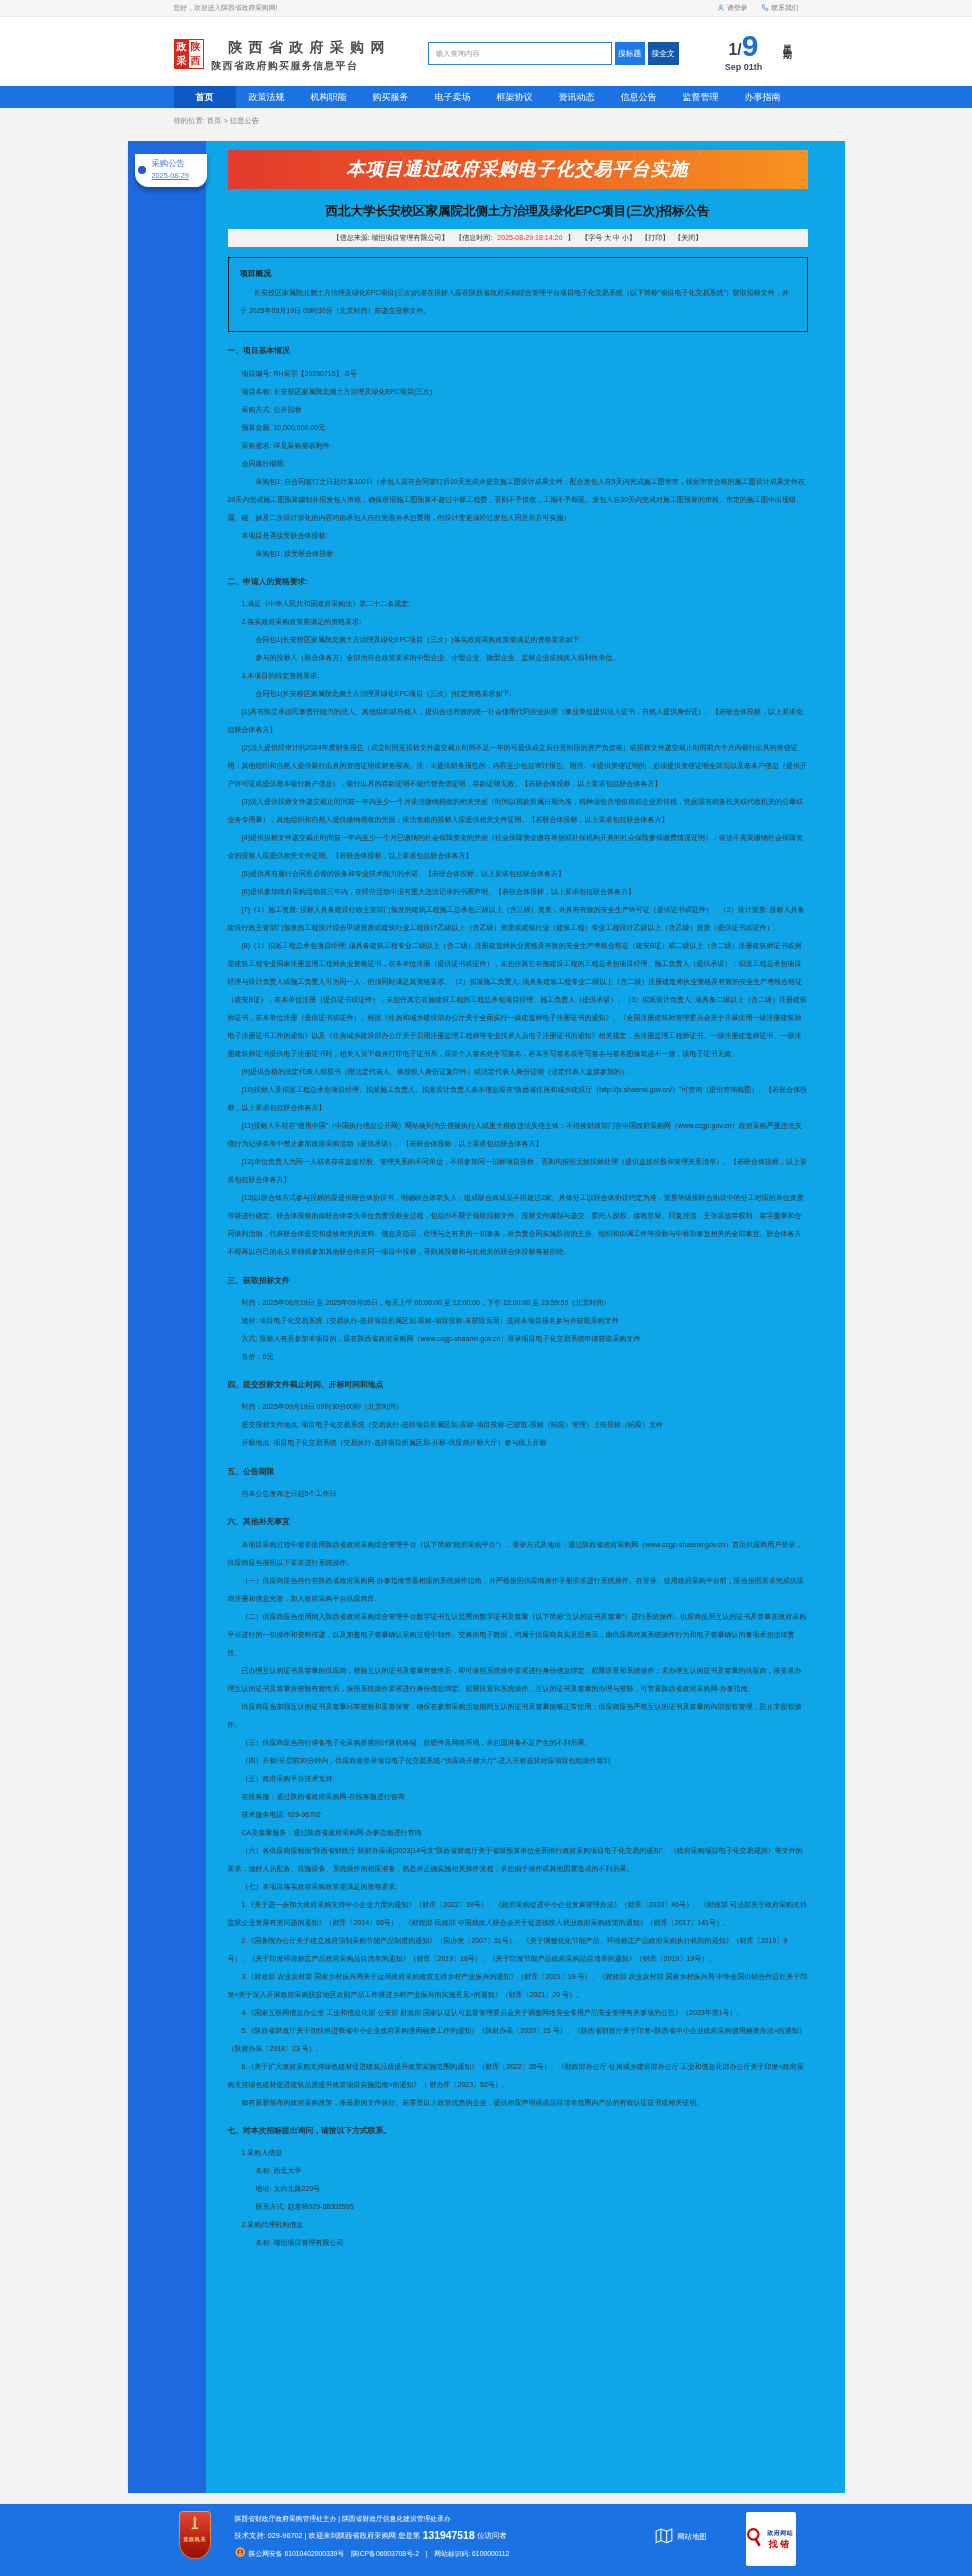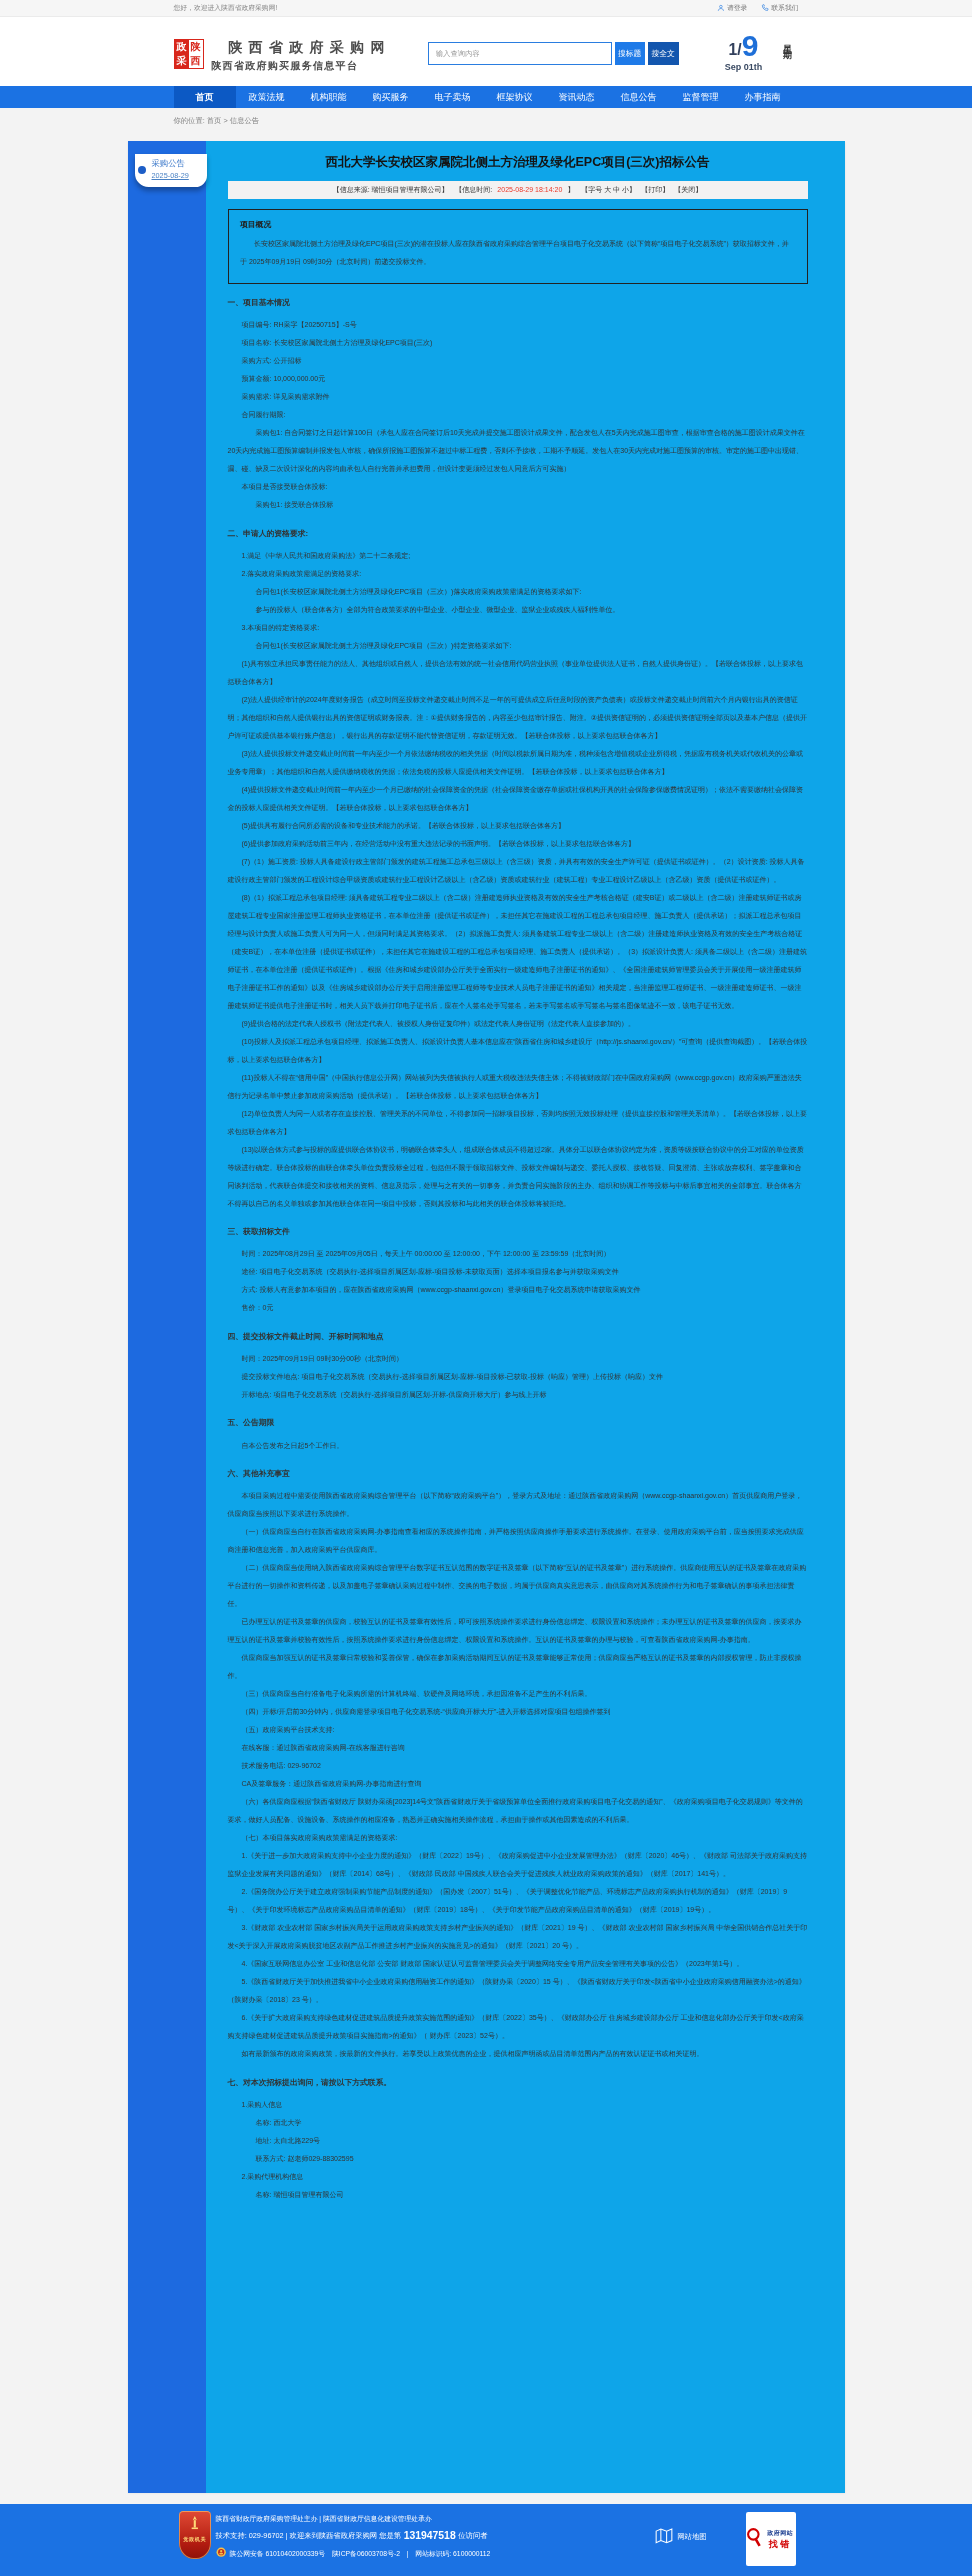--- a/index.html
+++ b/index.html
@@ -93,21 +93,21 @@
 
   
   .footer { height:72px; background:#1b72e3; margin-top:11.5px; color:#fff; overflow:hidden; }
   .gov-badge { position:absolute; left:5.2px; top:6.3px; width:32px; height:48px; cursor:pointer;
                background:linear-gradient(180deg,#e04a35 0%,#b01b10 70%,#8f120a 100%);
                border-radius:4.2px 4.2px 46% 46% / 4.2px 4.2px 34% 34%;
                display:flex; flex-direction:column; align-items:center; justify-content:flex-start; padding-top:5.2px;
                box-shadow:inset 0 0 0 1px rgba(255,215,120,.55); }
   .gov-badge svg { display:block; }
   .gov-badge-label { color:#ffd978; font-size:5.2px; font-weight:bold; margin-top:4.2px; letter-spacing:0.5px; }
-  .f-lines { position:absolute; left:42px; top:9.4px; }
+  .f-lines { position:absolute; left:61px; top:9.4px; }
   .f1 { font-size:6.8px; line-height:10.4px; }
   .f2 { margin-top:5.7px; font-size:7.3px; line-height:12.5px; display:flex; align-items:center; }
   .visitor { font-size:10.4px; font-weight:bold; margin:0 2.6px; }
   .f3 { margin-top:4.7px; font-size:6.8px; line-height:11.5px; display:flex; align-items:center; gap:3.7px; }
   .sitemap { position:absolute; right:92px; top:24px; display:flex; align-items:center; gap:4.7px; font-size:7.3px; cursor:pointer; }
   .err-badge { position:absolute; right:2.1px; top:7.3px; width:50px; height:54px; background:#fff; border-radius:2.1px;
                display:flex; align-items:center; justify-content:center; gap:2.1px; cursor:pointer; }
   .err-col { text-align:center; }
   .err-top { color:#1a3c8f; font-size:6px; font-weight:bold; letter-spacing:0.5px; }
   .err-rule { width:24px; height:1px; background:#d20000; margin:2.1px auto; }
@@ -193,20 +193,23 @@
 
 <div class="card">
   <div class="strip">
     <div class="side-tab">
       <span class="tab-dot"></span>
       <div class="tab-title">采购公告</div>
       <div class="tab-date">2025-08-29</div>
     </div>
   </div>
   <div class="main">
+    <div class="banner">
+      <div class="banner-text">本项目通过政府采购电子化交易平台实施</div>
+    </div>
     <div class="doc-title">西北大学长安校区家属院北侧土方治理及绿化EPC项目(三次)招标公告</div>
     <div class="meta-bar">
       <span>【信息来源: 瑞恒项目管理有限公司】</span>
       <span><span>【信息时间: </span><span class="meta-time">2025-08-29 18:14:20</span><span> 】</span></span>
       <span class="meta-action">【字号 大 中 小】</span>
       <span class="meta-action">【打印】</span>
       <span class="meta-action">【关闭】</span>
     </div>
     <div class="overview-box">
       <div class="overview-h">项目概况</div>

